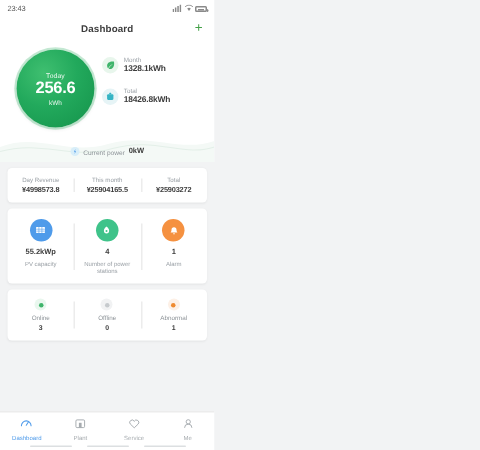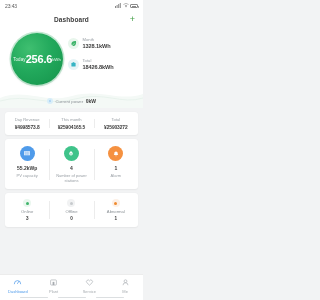--- a/index.html
+++ b/index.html
@@ -48,21 +48,21 @@
     flex:0 0 82px;
     overflow:hidden;
   }
   .hero-row { display:flex; align-items:flex-start; }
   .gauge-wrap { width:62px; display:flex; justify-content:center; padding-top:2px;}
   .gauge {
     width:52px; height:52px; border-radius:50%;
     background:
       radial-gradient(circle at 35% 30%, #3fbf70 0%, #22a95c 45%, #14924a 100%);
     box-shadow:0 0 0 1.5px rgba(46,180,100,.28), 0 1px 3px rgba(0,0,0,.12);
-    display:flex; flex-direction:row; align-items:center; justify-content:center;
+    display:flex; flex-direction:column; align-items:center; justify-content:center;
     color:#ffffff;
   }
   .gauge-label { font-size:4.5px; opacity:.92; letter-spacing:.1px;}
   .gauge-value { font-size:11px; font-weight:bold; line-height:12px; letter-spacing:-.2px; margin:.5px 0;}
   .gauge-unit { font-size:4.3px; opacity:.9; }
 
   .stats { flex:1; padding-top:6px; display:flex; flex-direction:column; gap:9px; }
   .stat { display:flex; align-items:center; gap:3.5px; }
   .stat-ico {
     width:11px; height:11px; border-radius:50%;

